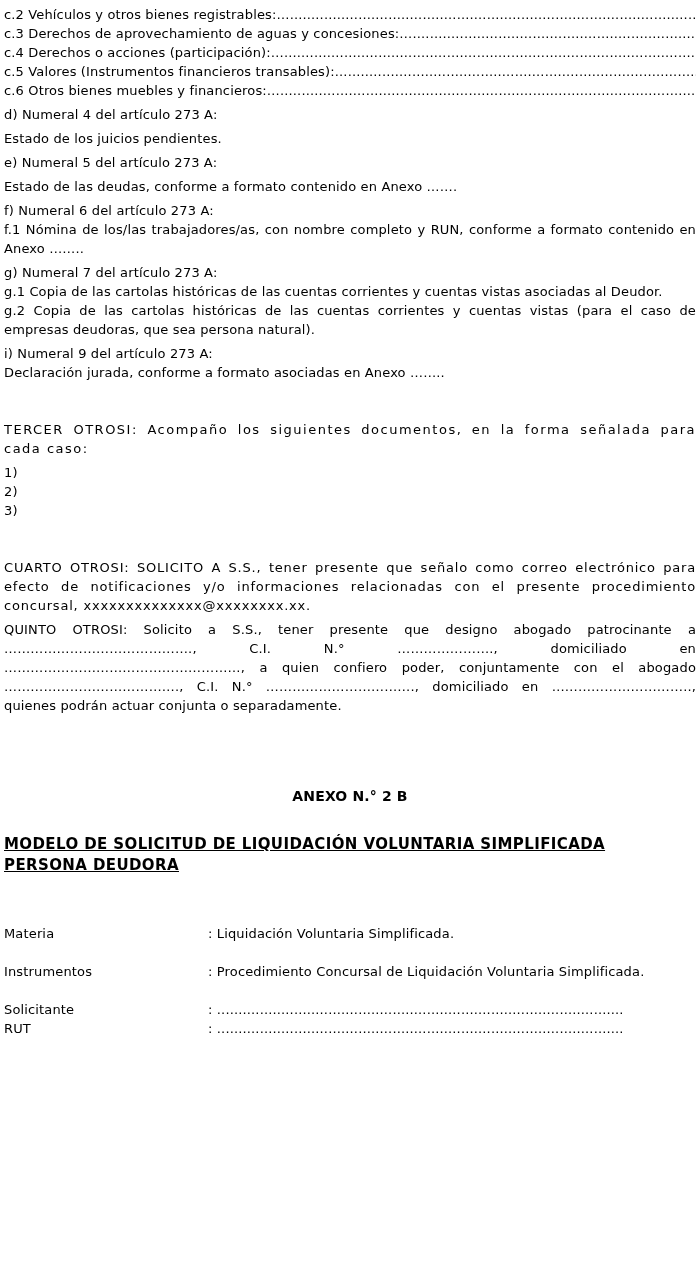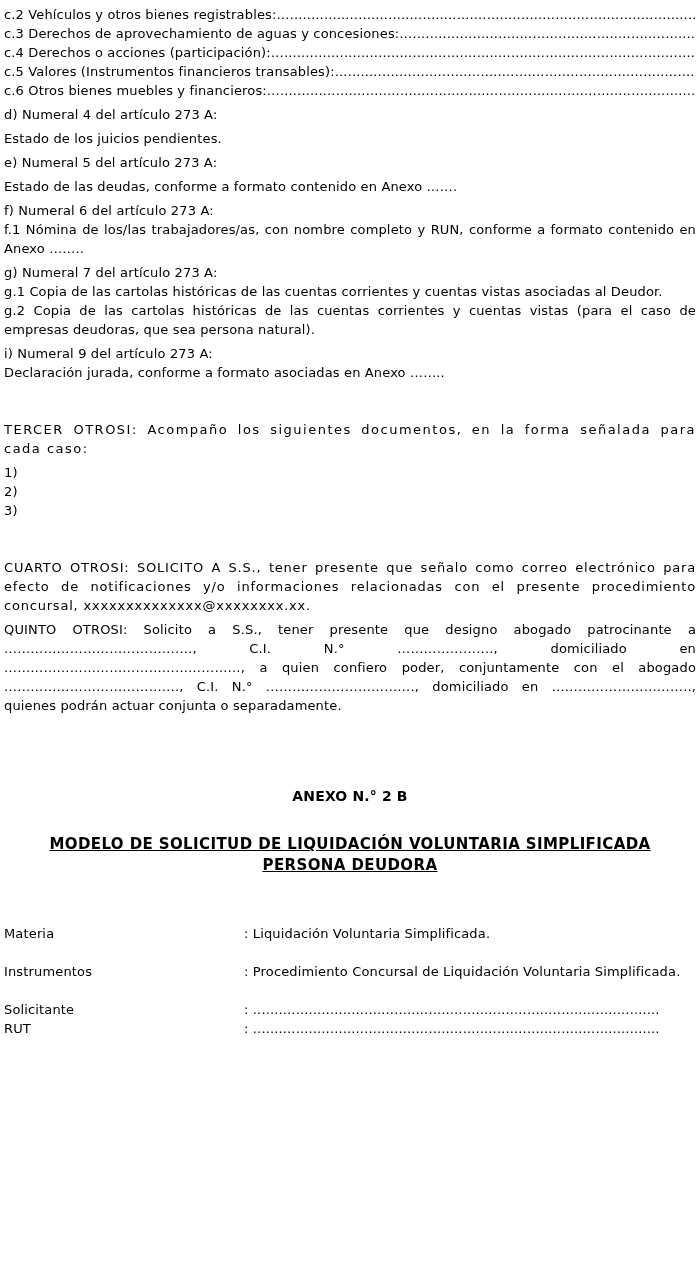--- a/index.html
+++ b/index.html
@@ -24,29 +24,28 @@
   .cuarto { letter-spacing:0.8px; text-align:justify; }
   .anexo-h {
     margin-top:72px;
     text-align:center;
     font-weight:bold;
     font-size:14px;
     line-height:19px;
   }
   .model-h {
     margin-top:28px;
-    text-align:center;
     font-weight:bold;
     font-size:15px;
     line-height:21px;
     letter-spacing:0.4px;
   }
   .model-h .u { text-decoration:underline; }
   .fields { margin-top:48px; }
-  .frow { display:flex; align-items:flex-start;gap:36px; }
+  .frow { display:flex; align-items:flex-start; }
   .frow.gap { margin-bottom:19px; }
   .flabel { flex:0 0 204px; width:204px; }
   .fvalue { flex:0 0 455px; width:455px; text-align:justify; overflow:hidden; }
 </style>
 </head>
 <body>
 
 <div>
 
   <p class="leader">c.2 Vehículos y otros bienes registrables:…........................................................................................................................</p>

